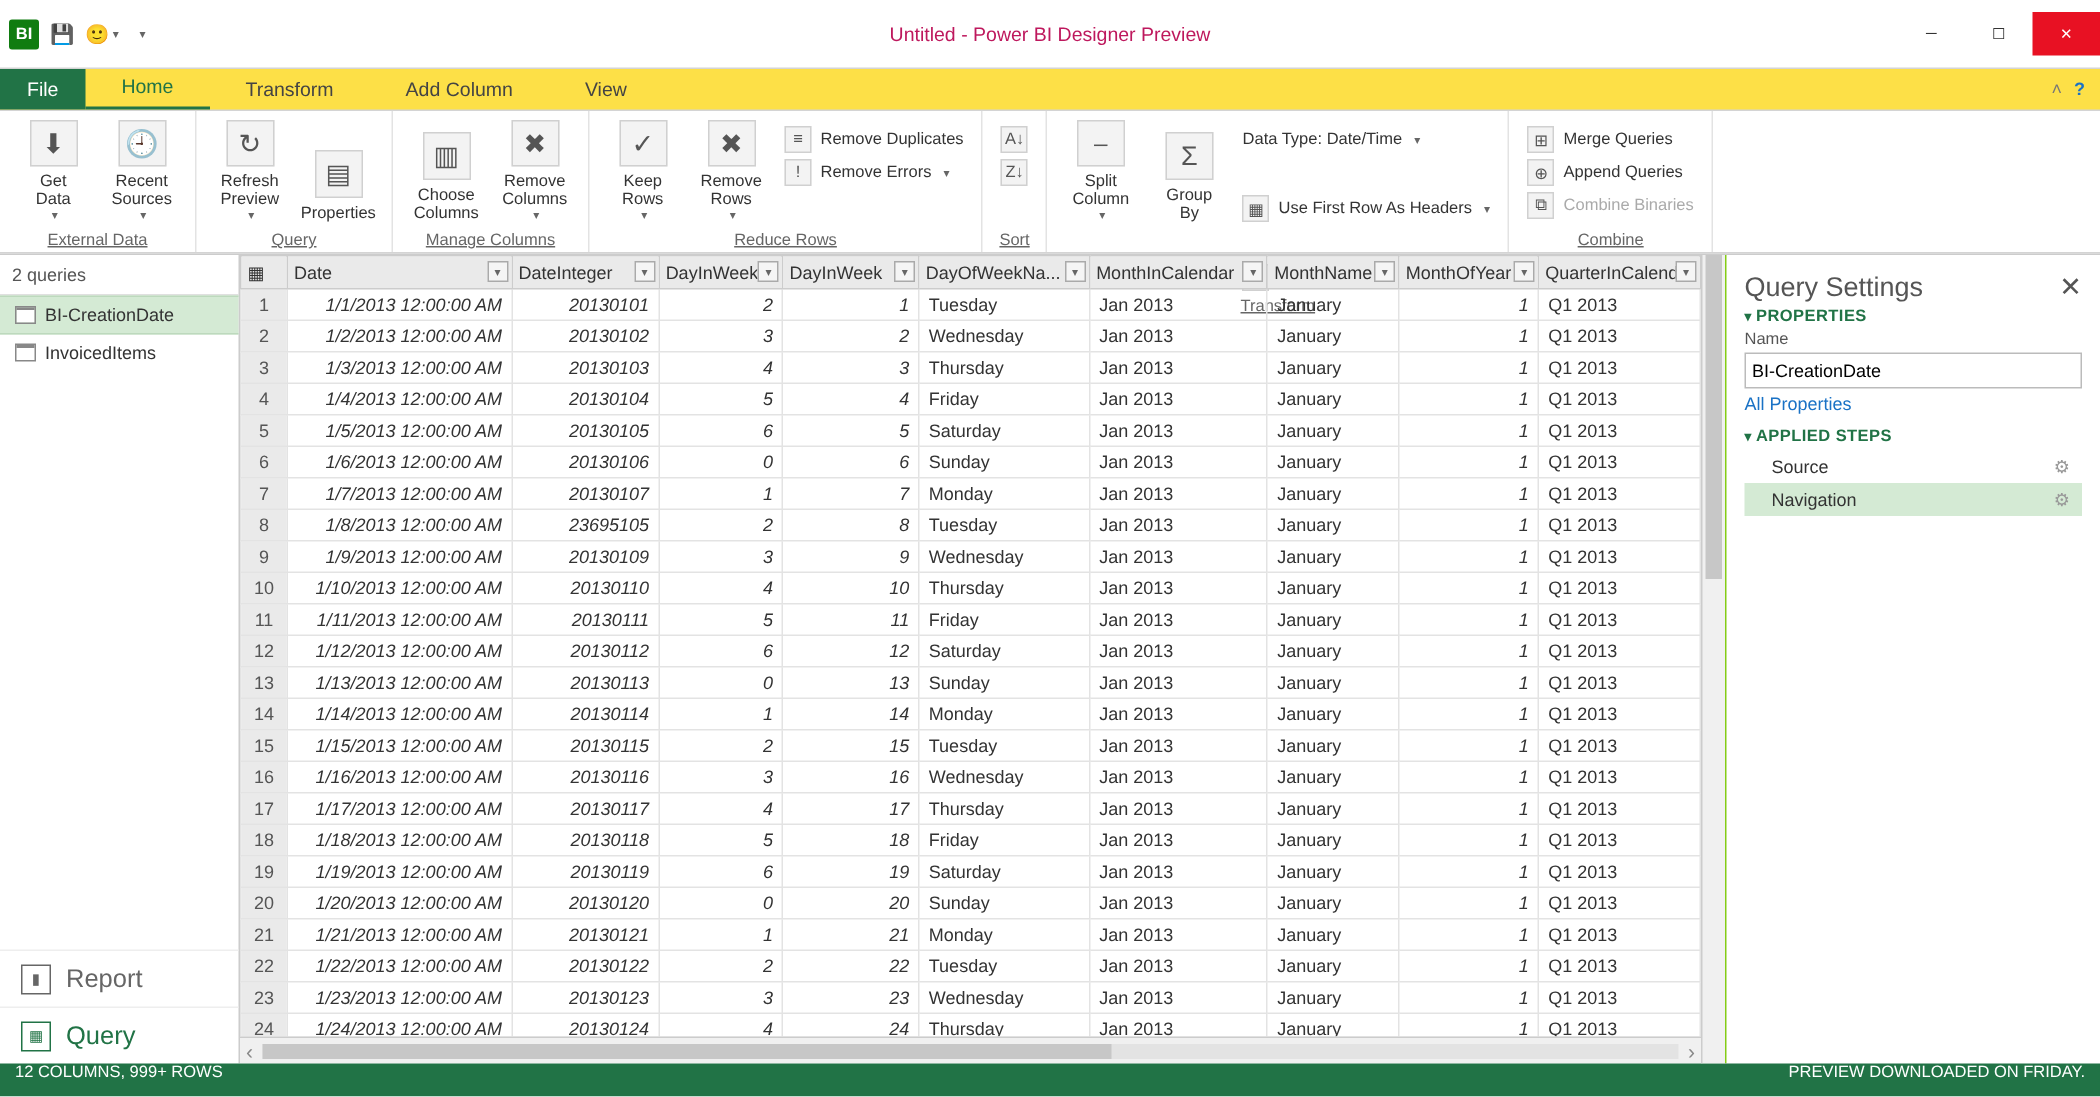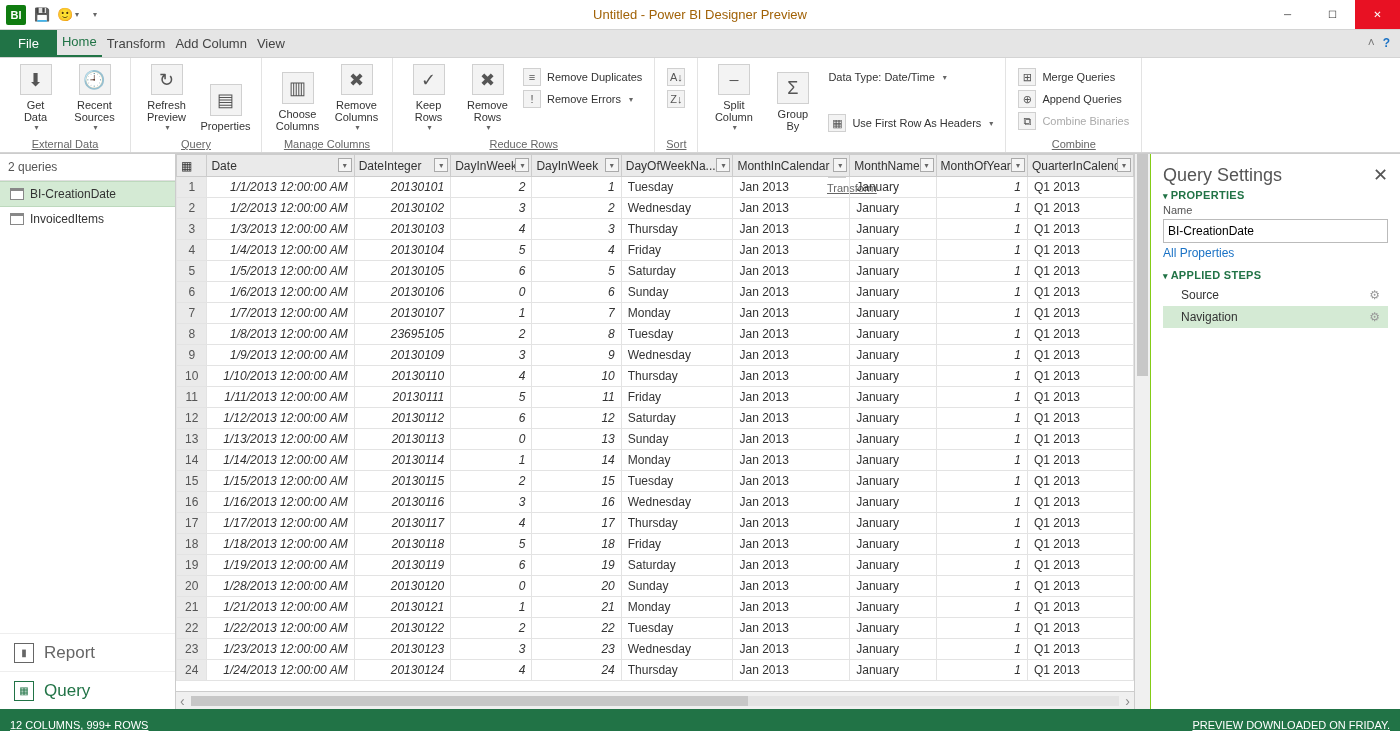--- a/index.html
+++ b/index.html
@@ -1,44 +1,44 @@
 <!DOCTYPE html>
 <html><head>
 <meta charset="utf-8">
 <style>
 * { box-sizing: border-box; margin: 0; padding: 0; }
 body { font-family: "Segoe UI", Tahoma, sans-serif; font-size: 12px; color: #333; background: #fff; width: 1400px; height: 731px; overflow: hidden; display: flex; flex-direction: column; }
-.titlebar { height: 30px; background: #fff; border-bottom: 1px solid #d4d4d4; display: flex; align-items: center; position: relative; }
+.titlebar { height: 46px; background: #fff; border-bottom: 1px solid #d4d4d4; display: flex; align-items: center; position: relative; }
 .qat { display: flex; align-items: center; gap: 6px; padding-left: 6px; }
 .qat-icon { width: 20px; height: 20px; display: inline-flex; align-items: center; justify-content: center; font-size: 13px; }
 .app-icon { width: 20px; height: 20px; background: #107c10; color: white; font-weight: bold; font-size: 11px; display: inline-flex; align-items: center; justify-content: center; border-radius: 2px; }
-.title-text { position:absolute; left:0; right:0; text-align:center; font-size: 13px; color:#a16207; pointer-events:none; }
+.title-text { position:absolute; left:0; right:0; text-align:center; font-size: 13px; color:#be185d; pointer-events:none; }
 .win-buttons { margin-left: auto; display: flex; }
 .win-btn { width: 45px; height: 29px; display: flex; align-items: center; justify-content: center; font-size: 10px; }
 .win-btn.close { background: #e81123; color: white; }
 
-.tabs-row { height: 28px; background: #e5e5e5; display: flex; align-items: flex-end; border-bottom: 1px solid #d4d4d4; position: relative; text-align: center; }
+.tabs-row { height: 28px; background: #fde047; display: flex; align-items: flex-end; border-bottom: 1px solid #d4d4d4; position: relative; text-align: center; }
 .file-tab { background: #217346; color: #fff; padding: 6px 18px; font-size: 13px; }
-.tab { padding: 6px 5px; font-size: 13px; color: #444; cursor: default; }
+.tab { padding: 6px 24px; font-size: 13px; color: #444; cursor: default; }
 .tab.active { border-bottom: 2px solid #217346; color:#217346; font-weight: 400;}
 .tab-help { position:absolute; right:10px; top:6px; display:flex; gap:8px; color:#777;}
 
 .ribbon { height: 95px; background: #fff; border-bottom: 1px solid #d4d4d4; display: flex; }
 .ribbon-group { border-right: 1px solid #e3e3e3; padding: 4px 8px 2px 8px; display: flex; flex-direction: column; }
 .ribbon-group-body { flex:1; display:flex; gap:4px; align-items:flex-start; }
 .ribbon-group-label { text-align:center; font-size:11px; color:#666; padding-top:2px;text-decoration:underline; }
 .big-btn { width: 55px; height: 72px; display: flex; flex-direction: column; align-items: center; justify-content: flex-end; font-size: 11px; color:#333; padding:2px; }
 .big-btn .bicon { width: 32px; height: 32px; background:#f3f3f3; border:1px solid #d0d0d0; margin-bottom: 4px; display:flex; align-items:center; justify-content:center; font-size:18px; color:#555;}
 .small-btn-col { display:flex; flex-direction:column; gap:0; }
 .small-btn { height: 22px; display: flex; align-items: center; gap:6px; font-size: 11px; padding:0 4px; color:#333;}
 .small-btn .sicon { width:18px; height:18px; background:#f3f3f3; border:1px solid #d0d0d0; display:inline-flex;align-items:center;justify-content:center;font-size:11px;color:#555;}
 .caret { font-size:8px; color:#666; margin-left:2px;}
 
 .workspace { flex: 1; display: flex; overflow: hidden; border-top:1px solid #ccc;}
-.queries-panel { width: 176px; border-right: 1px solid #ccc; display: flex; flex-direction: column; background:#fff;}
+.queries-panel { width: 160px; border-right: 1px solid #ccc; display: flex; flex-direction: column; background:#fff;}
 .queries-header { padding: 6px 8px; font-size: 12px; color:#555; border-bottom:1px solid #e0e0e0;}
 .query-item { padding: 5px 10px; display: flex; align-items: center; gap:6px; font-size: 12px; }
 .query-item.selected { background: #d4ead4; border-top:1px solid #bdd9bd; border-bottom:1px solid #bdd9bd;}
 .tbl-icon { width:14px; height:12px; border:1px solid #888; display:inline-block; position:relative; background:linear-gradient(#888 0 2px, #fff 2px); }
 
 .nav-bottom { margin-top:auto; }
 .nav-btn { height: 38px; display:flex; align-items:center; gap:10px; padding-left:14px; font-size: 17px; color:#666; border-top:1px solid #eee;}
 .nav-btn.active { color:#217346; }
 .nav-btn .navicon{ width:20px; height:20px; display:inline-flex;align-items:center;justify-content:center; border:1px solid currentColor; font-size:10px;}
 .grid-table { border-collapse: collapse; font-size: 12px; width:100%; }
@@ -59,21 +59,21 @@
 .section-label { color:#217346; font-size:11px; font-weight:bold; letter-spacing:0.3px; }
 .section-label::before{ content:"▾ "; font-size:9px;}
 .name-label { font-size:11px; color:#555; }
 .name-input { border:1px solid #bbb; padding:4px; font-size:12px; width:100%; }
 .link { color:#1a72c5; font-size:12px; cursor:default;}
 .steps { border:0; }
 .step { padding:4px 8px 4px 18px; font-size:12px; display:flex; justify-content:space-between; align-items:center;}
 .step.selected { background:#d4ead4; }
 .gear { color:#999; font-size:12px; }
 
-.statusbar { height: 22px; background: #217346; color: #fff; display: flex; align-items: flex-end; padding: 0 10px; font-size: 11px; justify-content:space-between;text-decoration:underline;}
+.statusbar { height: 22px; background: #217346; color: #fff; display: flex; align-items: flex-start; padding: 0 10px; font-size: 11px; justify-content:space-between;}
 .vscroll {width:16px; background:#f0f0f0; border-left:1px solid #ccc; position:relative;}
 .vscroll .thumb{position:absolute; top:0; left:2px; right:2px; height:40%; background:#c7c7c7;}
 .grid-and-scroll{display:flex; flex:1; overflow:hidden;}
 .grid-inner{flex:1; overflow:hidden; display:flex; flex-direction:column;}
 .grid-rows-container{flex:1; overflow:hidden;}
 </style>
 </head>
 <body>
 
 <div class="titlebar">
@@ -521,21 +521,21 @@
                 <td class="num">6</td>
                 <td class="num">19</td>
                 <td class="txt">Saturday</td>
                 <td class="txt">Jan 2013</td>
                 <td class="txt">January</td>
                 <td class="num">1</td>
                 <td class="txt">Q1 2013</td>
               </tr>
               <tr>
                 <td class="rownum">20</td>
-                <td class="num">1/28/2013 12:00:00 AM</td>
+                <td class="num">1/20/2013 12:00:00 AM</td>
                 <td class="num">20130120</td>
                 <td class="num">0</td>
                 <td class="num">20</td>
                 <td class="txt">Sunday</td>
                 <td class="txt">Jan 2013</td>
                 <td class="txt">January</td>
                 <td class="num">1</td>
                 <td class="txt">Q1 2013</td>
               </tr>
               <tr>

